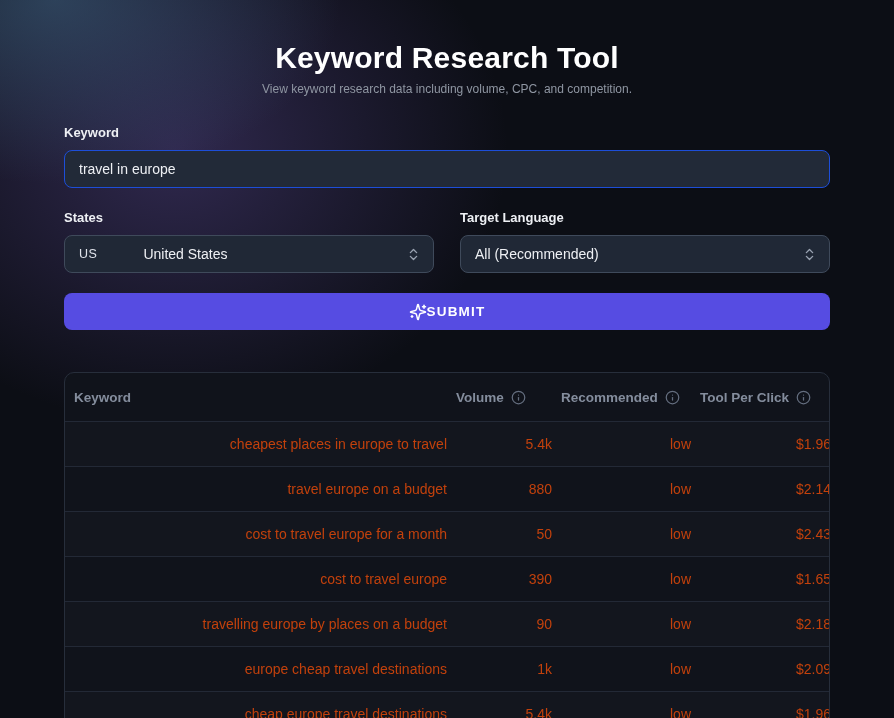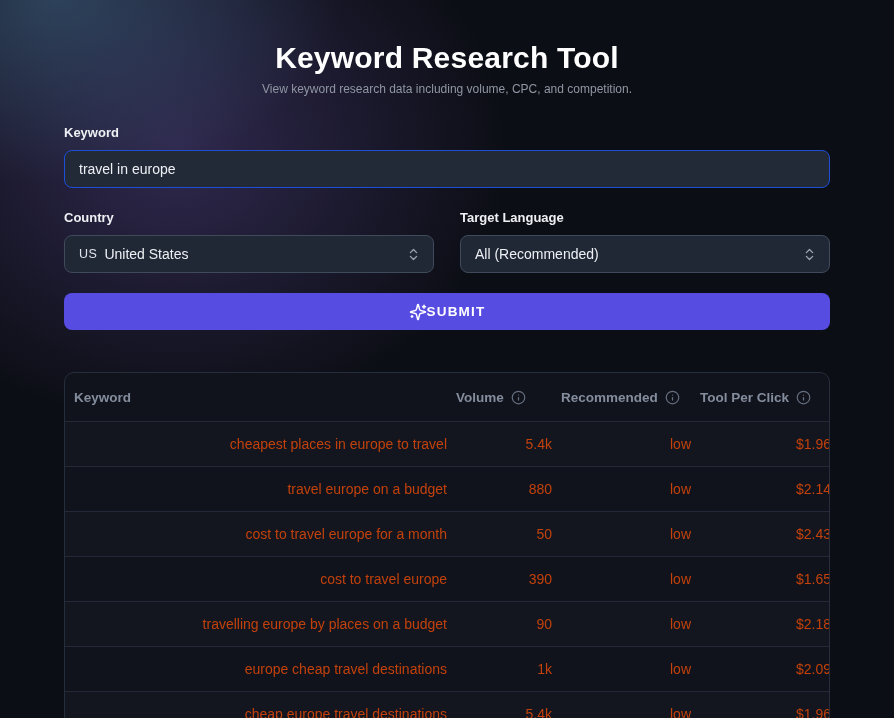--- a/index.html
+++ b/index.html
@@ -57,20 +57,21 @@
     height: 38px;
     background: #202836;
     border: 1px solid #3f4a5b;
     border-radius: 8px;
     display: flex;
     align-items: center;
     padding: 0 12px 0 14px;
     cursor: pointer;
     font-size: 14px;
     color: #eef0f4;
+    gap: 39px;
   }
   .select-box .flag {
     font-size: 12.5px;
     letter-spacing: 0.5px;
     color: #dfe3ea;
     margin-right: 7px;
     font-weight: 400;
   }
   .select-box .value { flex: 1; }
   .chevron-updown { width: 15px; height: 15px; flex: 0 0 auto; }
@@ -129,21 +130,21 @@
 <div class="container">
   <h1 class="page-title">Keyword Research Tool</h1>
   <div class="page-subtitle">View keyword research data including volume, CPC, and competition.</div>
 
   <div class="form-area">
     <div class="field-label">Keyword</div>
     <input class="text-input" type="text" value="travel in europe" style="">
 
     <div class="two-col">
       <div class="col">
-        <div class="field-label">Country</div>
+        <div class="field-label">States</div>
         <div class="select-box">
           <span class="flag">US</span>
           <span class="value">United States</span>
           <svg class="chevron-updown" viewBox="0 0 24 24" fill="none" stroke="#9aa3b2" stroke-width="2.2" stroke-linecap="round" stroke-linejoin="round">
             <path d="m7 15 5 5 5-5"></path>
               <path d="m7 9 5-5 5 5"></path>
           </svg>
         </div>
       </div>
       <div class="col">

